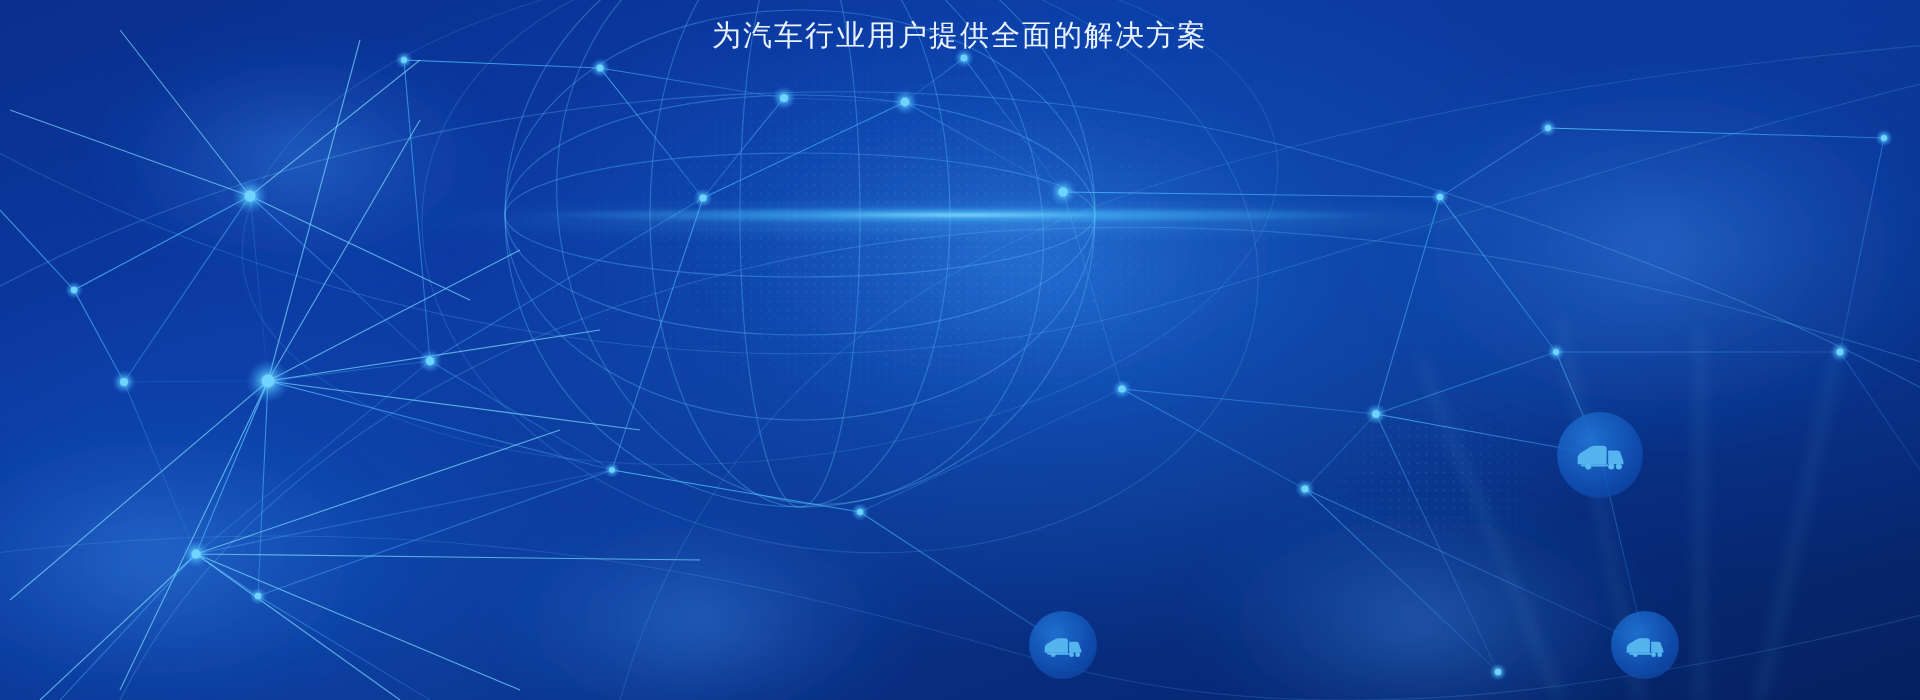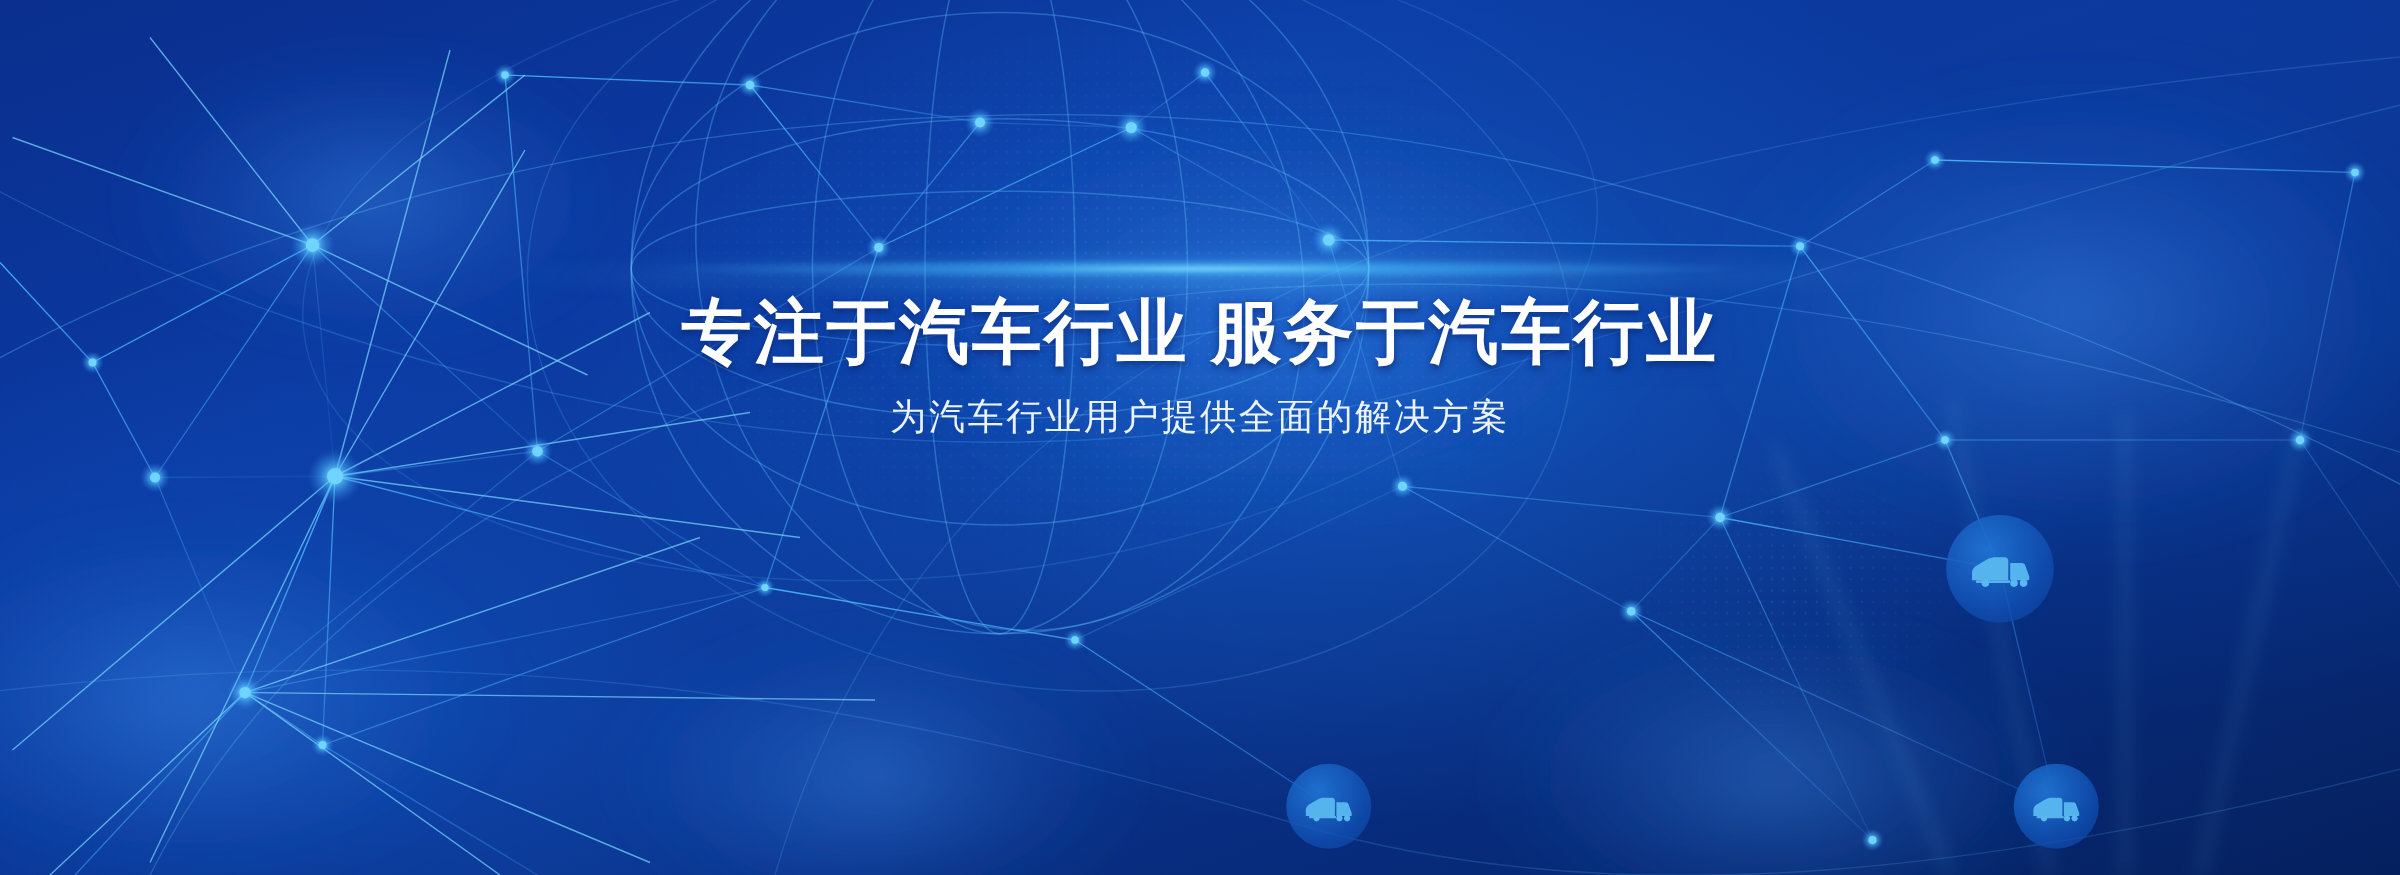--- a/index.html
+++ b/index.html
@@ -227,21 +227,20 @@
     </g>
   </svg>
 
   <div class="layer" id="dotgrid"></div>
   <div class="layer" id="dotgrid2"></div>
 
   <div id="lightband2"></div>
   <div id="lightband"></div>
 
   <div id="textblock">
-    <div id="headline">专注于汽车行业 服务于汽车行业</div>
     <div id="subtitle">为汽车行业用户提供全面的解决方案</div>
   </div>
 
   <div class="layer" id="badge-layer">
       <div class="badge" style="left: 1557px; top: 412px; width: 86px; height: 86px; background: radial-gradient(circle at 38% 32%, rgba(32, 116, 212, 0.92) 0%, rgba(16, 80, 180, 0.8) 62%, rgba(12, 64, 158, 0.58) 100%);">
         <svg width="55" height="34" viewBox="0 0 72 36">
           <path d="M6 30 L6 22 C6 19 8 16 12 14 L22 8 C25 6.4 28 6 31 6 L40 6 C42.5 6 44 7.6 44 10 L44 30 Z M46 12 L58 12 C60 12 61.4 13 62 15 L66 26 L66 30 L46 30 Z" fill="#59b8f0" opacity="0.95"></path>
           <rect x="10" y="30" width="36" height="3" rx="1.5" fill="#59b8f0" opacity="0.95"></rect>
           <circle cx="20" cy="33" r="4" fill="#59b8f0"></circle>
           <circle cx="50" cy="33" r="4" fill="#59b8f0"></circle>

